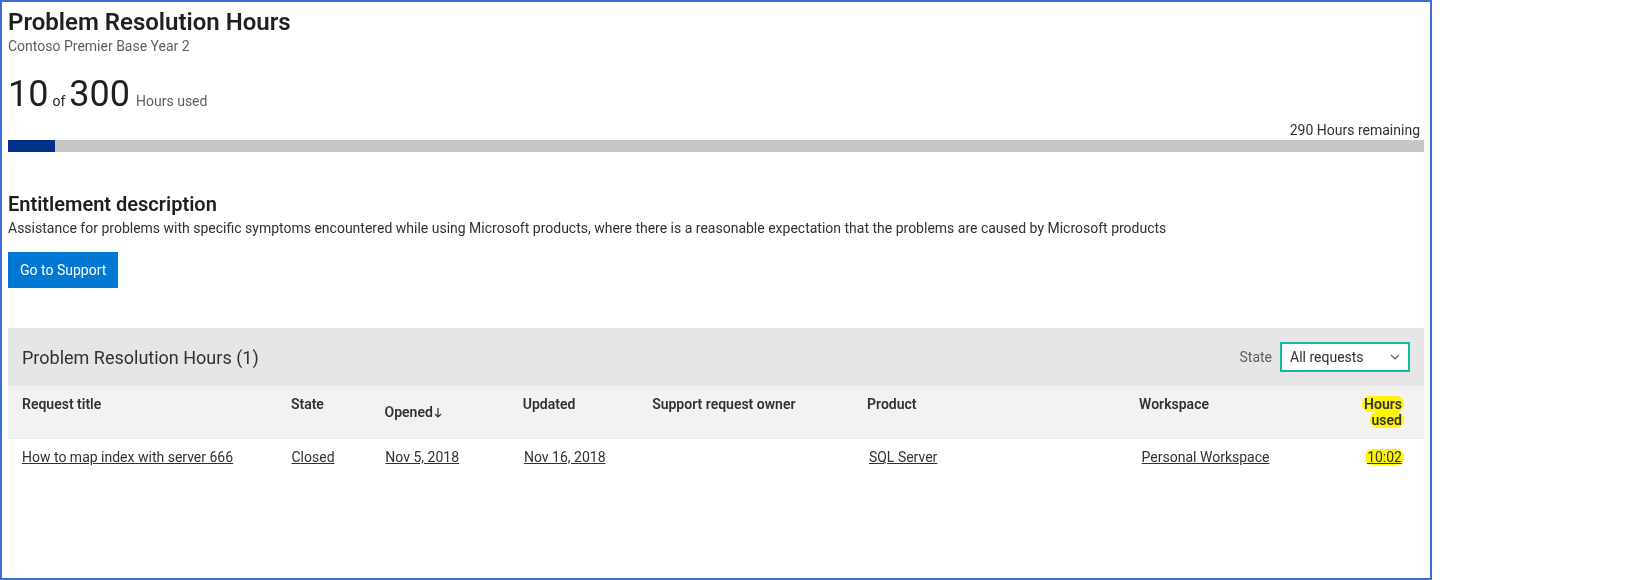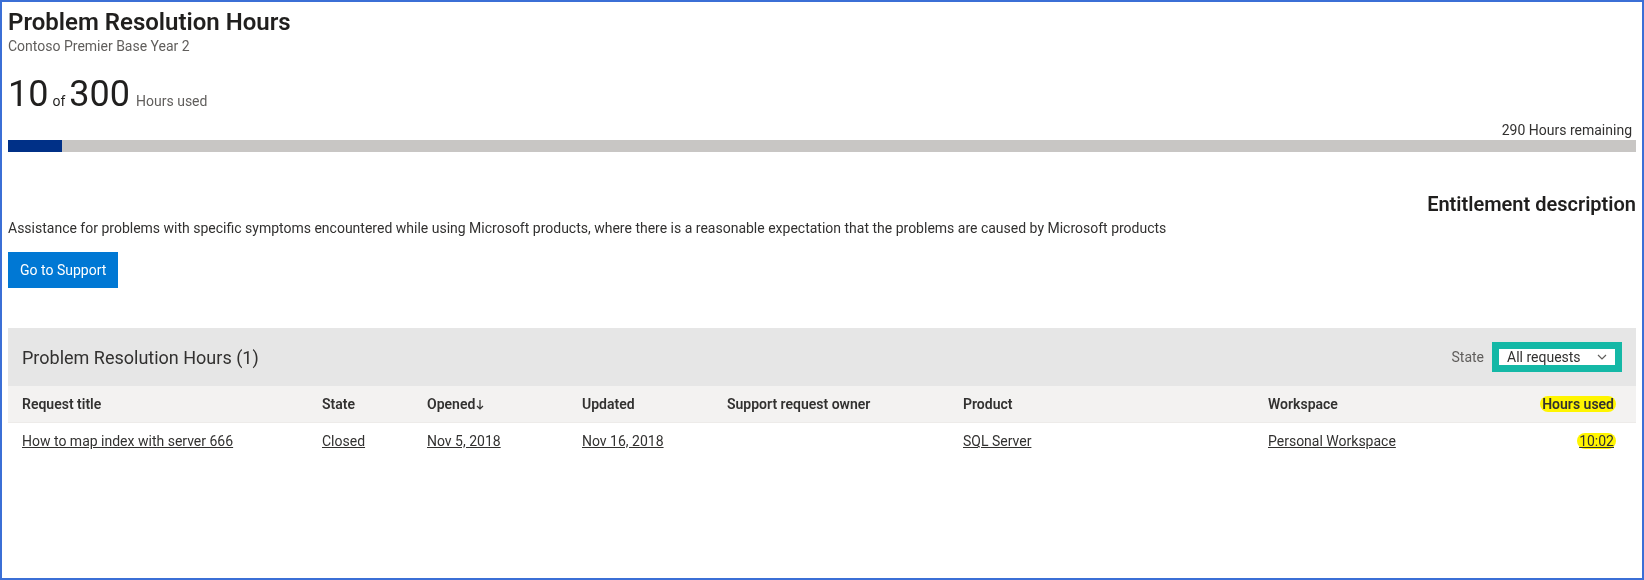--- a/index.html
+++ b/index.html
@@ -5,21 +5,21 @@
   * { box-sizing: border-box; }
   html, body {
     margin: 0;
     padding: 0;
     font-family: "Segoe UI", -apple-system, BlinkMacSystemFont, Roboto, "Helvetica Neue", sans-serif;
     color: #323130;
     background: #fff;
   }
   .frame {
     border: 2px solid #3b6fd6;
-    width: 1644px;
+    width: 1432px;
     height: 580px;
     overflow: hidden;
     position: relative;
   }
   .content {
     padding: 6px 6px 0 6px;
   }
   .page-title {
     font-size: 24px;
     font-weight: 600;
@@ -91,21 +91,20 @@
   }
   .swatch-used { background: #003087; }
   .swatch-unused { background: #c8c6c4; }
 
   .section-title {
     font-size: 20px;
     font-weight: 600;
     margin-top: 40px;
     margin-bottom: 4px;
     color: #201f1e;
-    text-align: right;
   }
   .section-desc {
     font-size: 14px;
     color: #323130;
     margin-bottom: 16px;
   }
   .btn-primary {
     display: inline-block;
     background: #0078d4;
     color: #fff;
@@ -135,21 +134,21 @@
     align-items: center;
     gap: 8px;
     font-size: 14px;
     color: #605e5c;
   }
   .dropdown {
     display: flex;
     align-items: center;
     justify-content: space-between;
     background: #fff;
-    border: 7px solid #14b8a6;
+    border: 2px solid #14b8a6;
     height: 30px;
     width: 130px;
     padding: 0 8px;
     font-size: 14px;
     color: #323130;
     cursor: pointer;
   }
   .chevron {
     width: 10px; height: 10px;
     display: inline-block;

